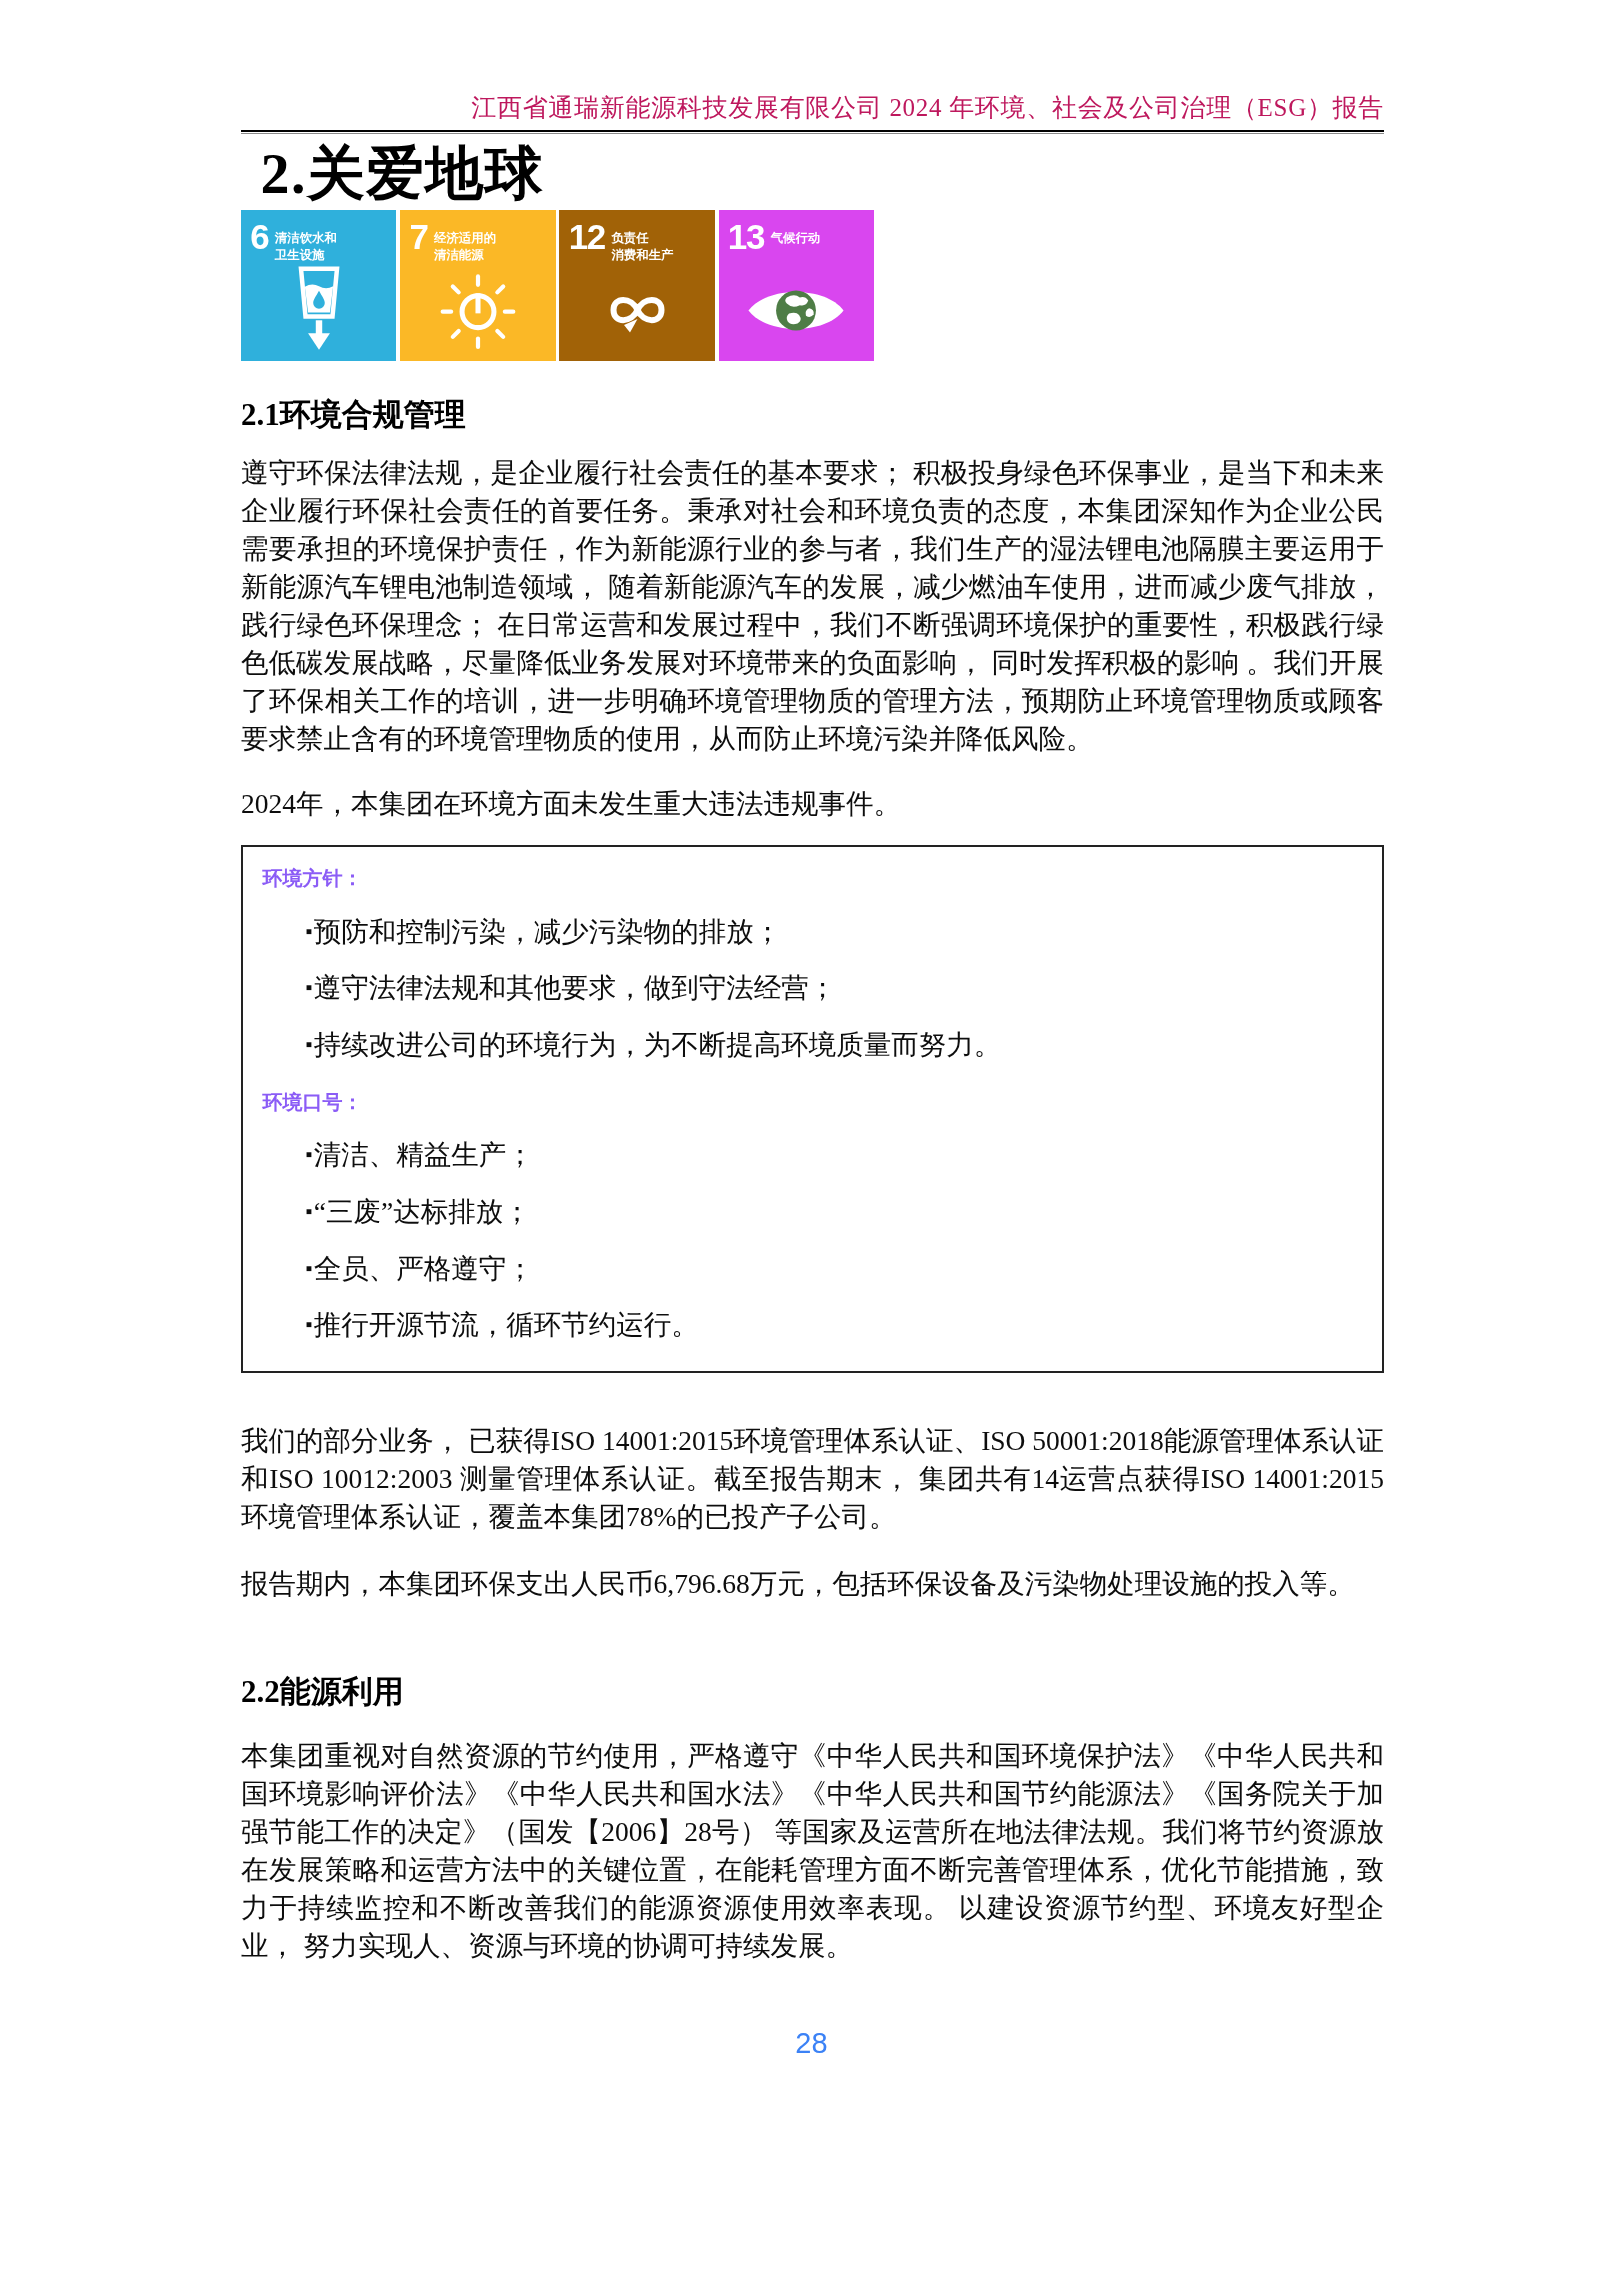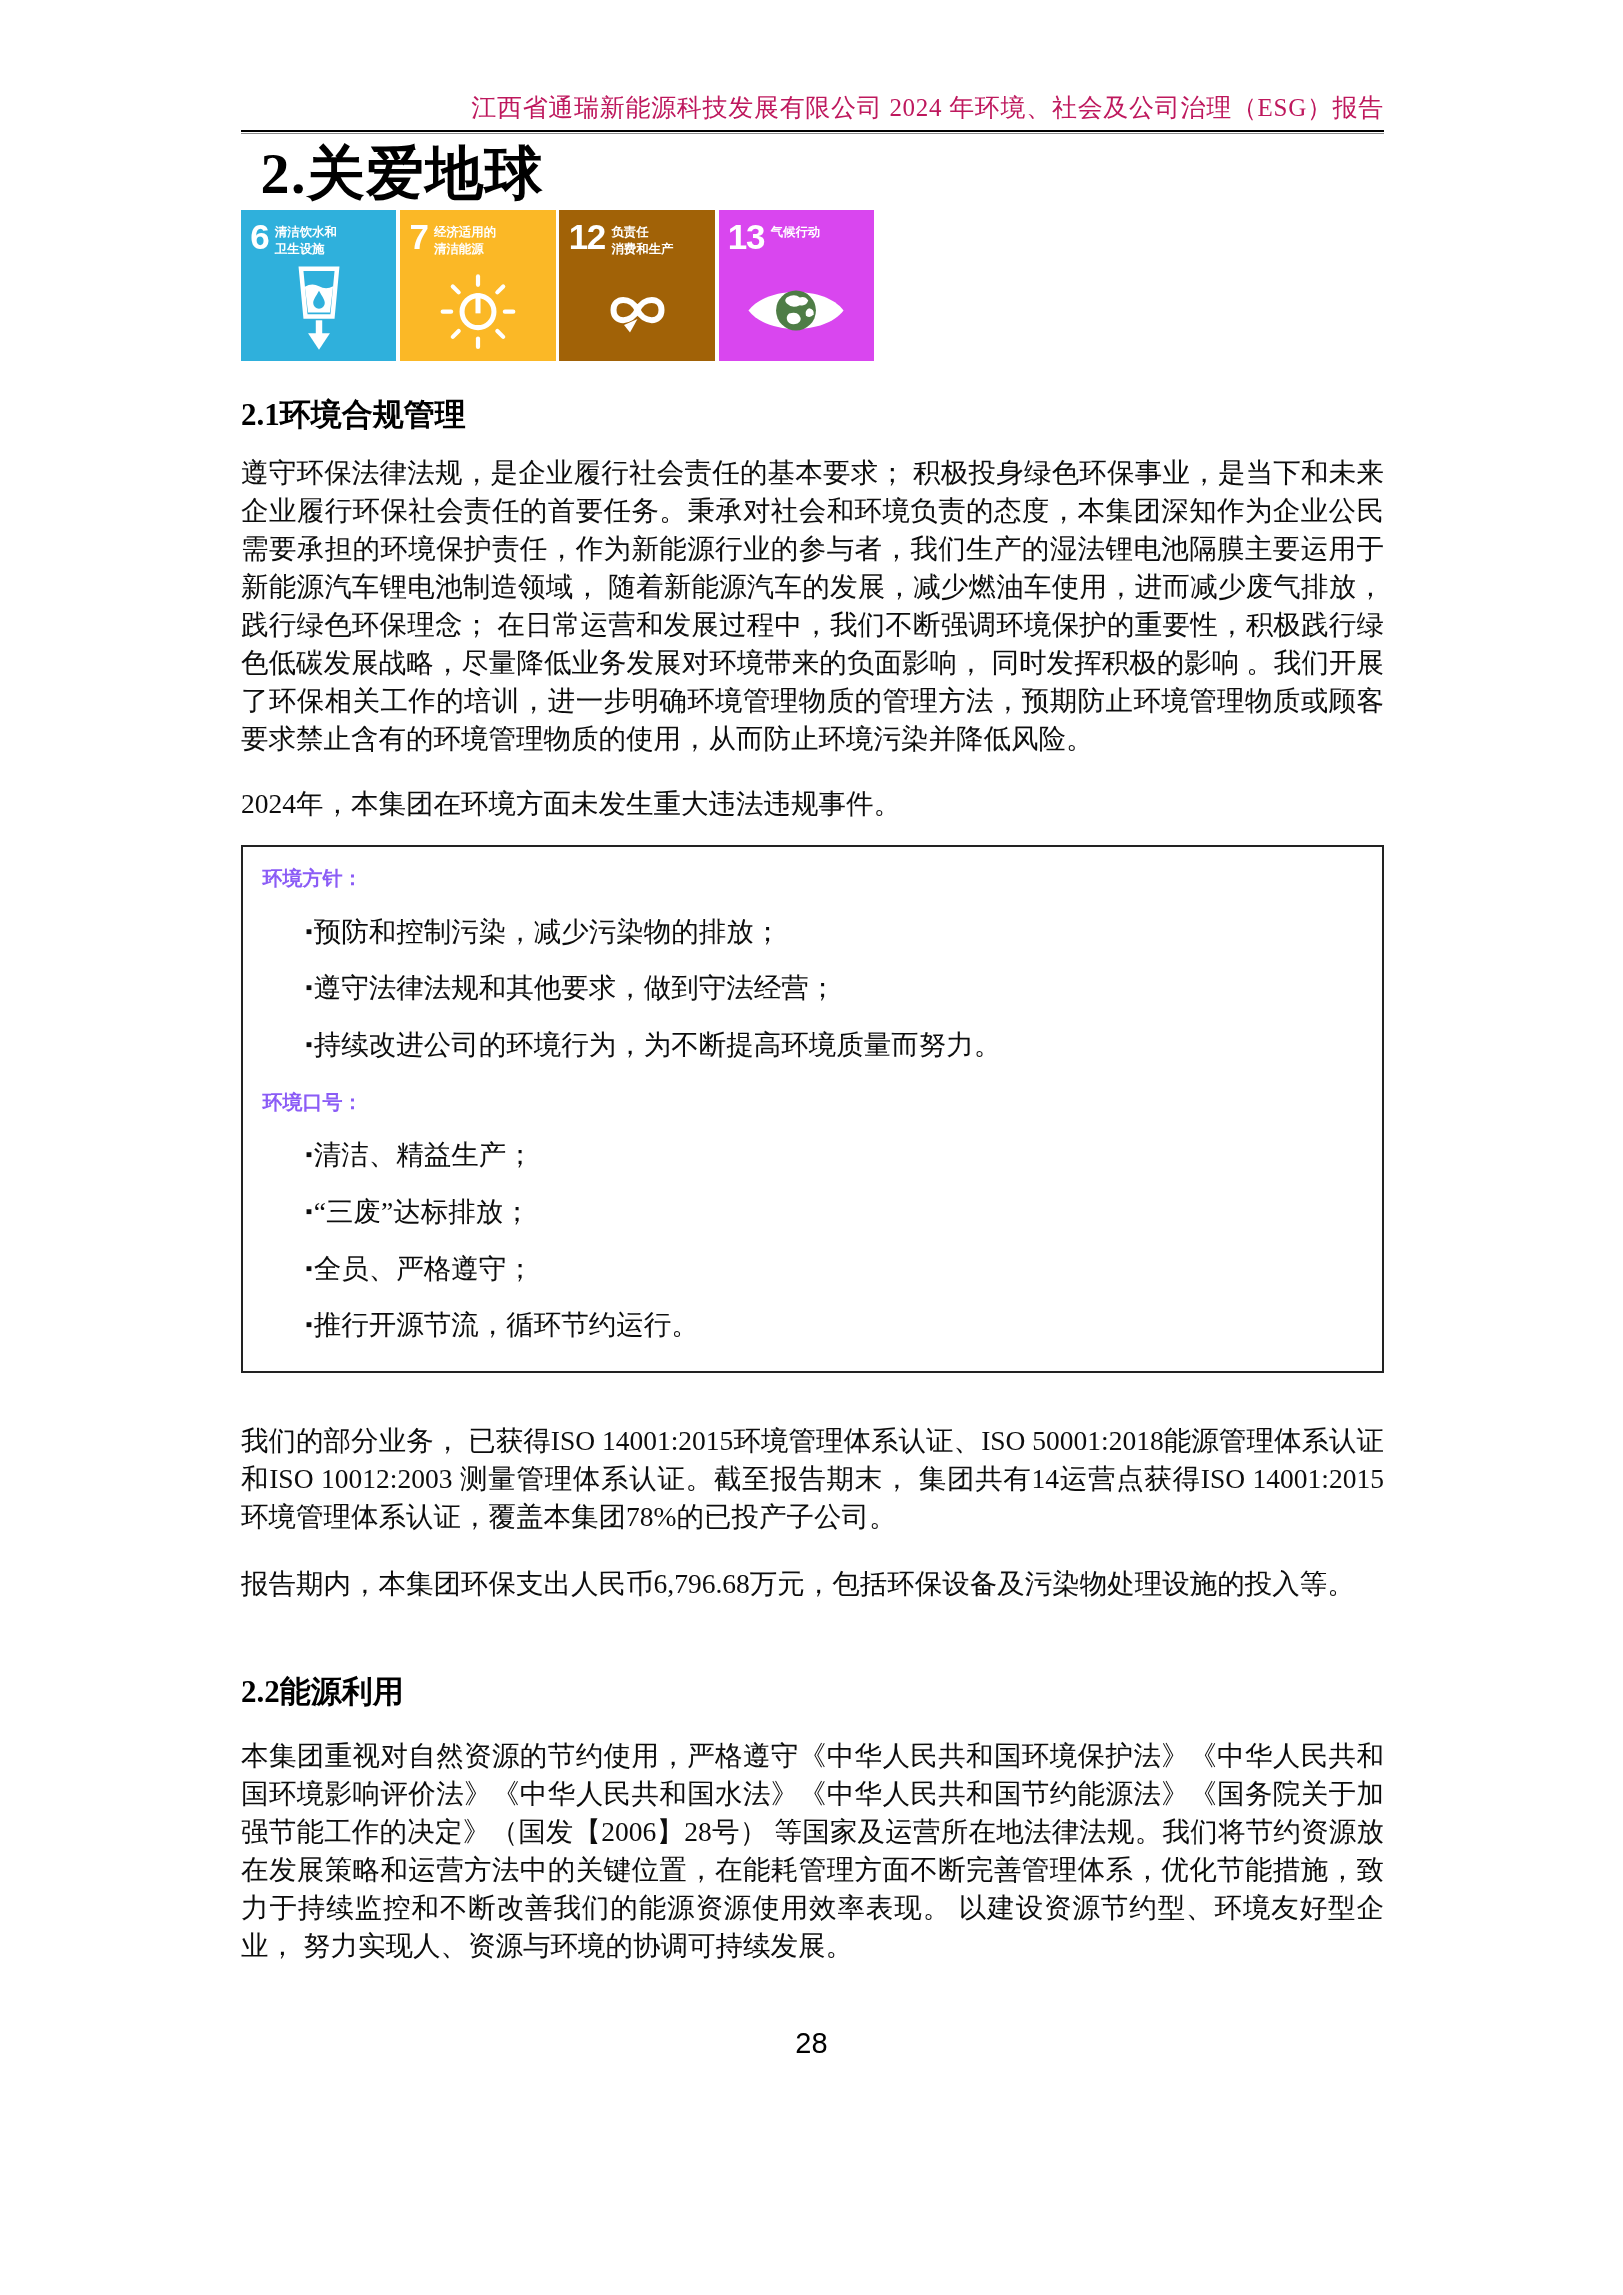--- a/index.html
+++ b/index.html
@@ -44,21 +44,21 @@
     display:flex; gap:3.9px;
   }
   .sdg-tile {
     flex:1 1 0; position:relative;
     color:#fff;
     font-family:"Liberation Sans","DejaVu Sans",sans-serif;
     overflow:hidden;
   }
   .tile-head { display:flex; padding:9.2px 6.5px 0 9.2px; }
   .tile-number { font-size:35px; font-weight:bold; line-height:1; letter-spacing:-1.3px; }
-  .tile-label { margin-left:6.5px; margin-top:5px; font-size:12.4px; font-weight:bold; line-height:1.35; }
+  .tile-label { margin-left:6.5px; margin-top:11px; font-size:12.4px; font-weight:bold; line-height:1.35; }
   .tile-label span { display:block; }
   .tile-icon {
     position:absolute; left:0; right:0; top:55px; bottom:5.2px;
     display:flex; align-items:center; justify-content:center;
   }
 
   
   .section-heading {
     margin:34px 0 0;
     font-size:31px;
@@ -103,21 +103,21 @@
     transform:translateY(-3.3px);
     margin-right:1.3px;
   }
 
   
   .page-number {
     position:absolute; top:2027px; left:0; width:100%;
     text-align:center;
     font-size:29px;
     font-family:"Liberation Sans","DejaVu Sans",sans-serif;
-    color:#000000;
+    color:#3b82f6;
   }
 </style>
 </head>
 <body>
 
 <div class="page">
 
   <div class="content">
     <div class="header-text">江西省通瑞新能源科技发展有限公司 2024 年环境、社会及公司治理（ESG）报告</div>
     <div class="header-rule">

